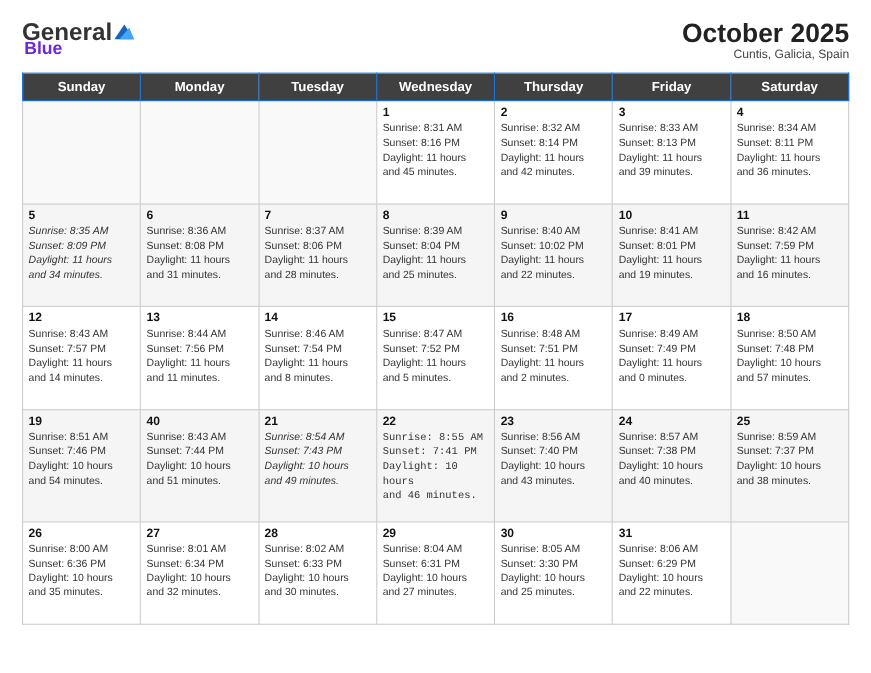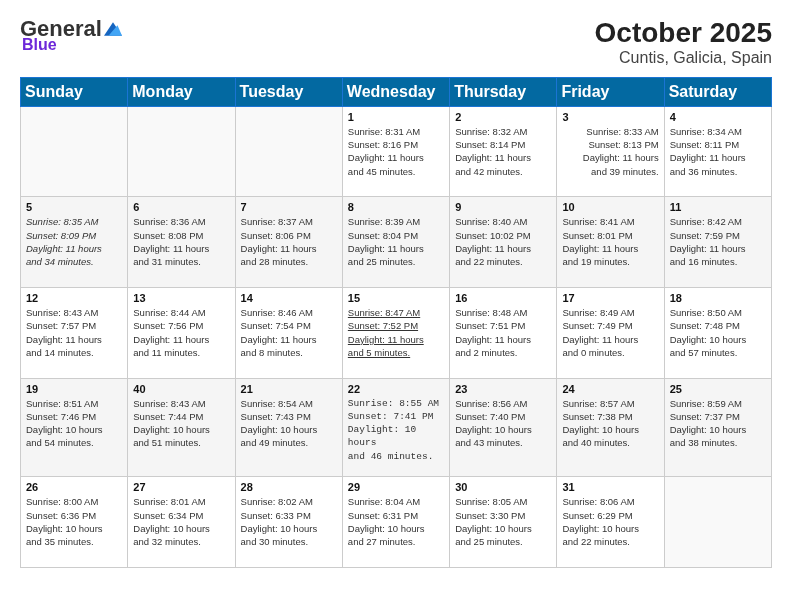--- a/index.html
+++ b/index.html
@@ -40,43 +40,43 @@
     }
     .logo-icon {
       width: 18px;
       height: 18px;
       margin-left: 2px;
     }
     .title-block {
       text-align: right;
     }
     .main-title {
-      font-size: 28px;
+      font-size: 24px;
       font-weight: bold;
       color: #222;
       line-height: 1.1;
     }
     .subtitle {
-      font-size: 16px;
+      font-size: 11px;
       color: #444;
     }
     .calendar {
       flex: 1;
       border: 1px solid #ccc;
       border-collapse: collapse;
       width: 100%;
       table-layout: fixed;
     }
     .calendar thead tr th {
-      background-color: #0369a1;
+      background-color: #404040;
       color: #fff;
-      font-size: 16px;
+      font-size: 12px;
       font-weight: bold;
       padding: 5px 4px;
-      text-align: left;
+      text-align: center;
       border: 1px solid #1a74d4;
     }
     .calendar tbody tr td {
       vertical-align: top;
       border: 1px solid #ccc;
       padding: 4px 5px;
       font-size: 10px;
       color: #333;
       height: 82px;
       background: #fff;
@@ -147,21 +147,21 @@
           </td>
           <td>
             <div class="day-number">2</div>
             <div class="day-info" style="white-space: pre-line;">Sunrise: 8:32 AM
 Sunset: 8:14 PM
 Daylight: 11 hours
 and 42 minutes.</div>
           </td>
           <td>
             <div class="day-number">3</div>
-            <div class="day-info" style="white-space: pre-line; text-align: right;">Sunrise: 8:33 AM
+            <div class="day-info" style="white-space: pre-line;">Sunrise: 8:33 AM
 Sunset: 8:13 PM
 Daylight: 11 hours
 and 39 minutes.</div>
           </td>
           <td>
             <div class="day-number">4</div>
             <div class="day-info" style="white-space: pre-line;">Sunrise: 8:34 AM
 Sunset: 8:11 PM
 Daylight: 11 hours
 and 36 minutes.</div>
@@ -235,21 +235,21 @@
           </td>
           <td>
             <div class="day-number">14</div>
             <div class="day-info" style="white-space: pre-line;">Sunrise: 8:46 AM
 Sunset: 7:54 PM
 Daylight: 11 hours
 and 8 minutes.</div>
           </td>
           <td>
             <div class="day-number">15</div>
-            <div class="day-info" style="white-space: pre-line; text-decoration: underline;">Sunrise: 8:47 AM
+            <div class="day-info" style="white-space: pre-line;">Sunrise: 8:47 AM
 Sunset: 7:52 PM
 Daylight: 11 hours
 and 5 minutes.</div>
           </td>
           <td>
             <div class="day-number">16</div>
             <div class="day-info" style="white-space: pre-line;">Sunrise: 8:48 AM
 Sunset: 7:51 PM
 Daylight: 11 hours
 and 2 minutes.</div>
@@ -279,21 +279,21 @@
           </td>
           <td>
             <div class="day-number">40</div>
             <div class="day-info" style="white-space: pre-line;">Sunrise: 8:43 AM
 Sunset: 7:44 PM
 Daylight: 10 hours
 and 51 minutes.</div>
           </td>
           <td>
             <div class="day-number">21</div>
-            <div class="day-info" style="white-space: pre-line;">Sunrise: 8:54 AM
+            <div class="day-info" style="white-space: pre-line; font-style: italic;">Sunrise: 8:54 AM
 Sunset: 7:43 PM
 Daylight: 10 hours
 and 49 minutes.</div>
           </td>
           <td>
             <div class="day-number">22</div>
             <div class="day-info" style="white-space: pre-line; font-family: Liberation Mono, monospace;">Sunrise: 8:55 AM
 Sunset: 7:41 PM
 Daylight: 10 hours
 and 46 minutes.</div>

